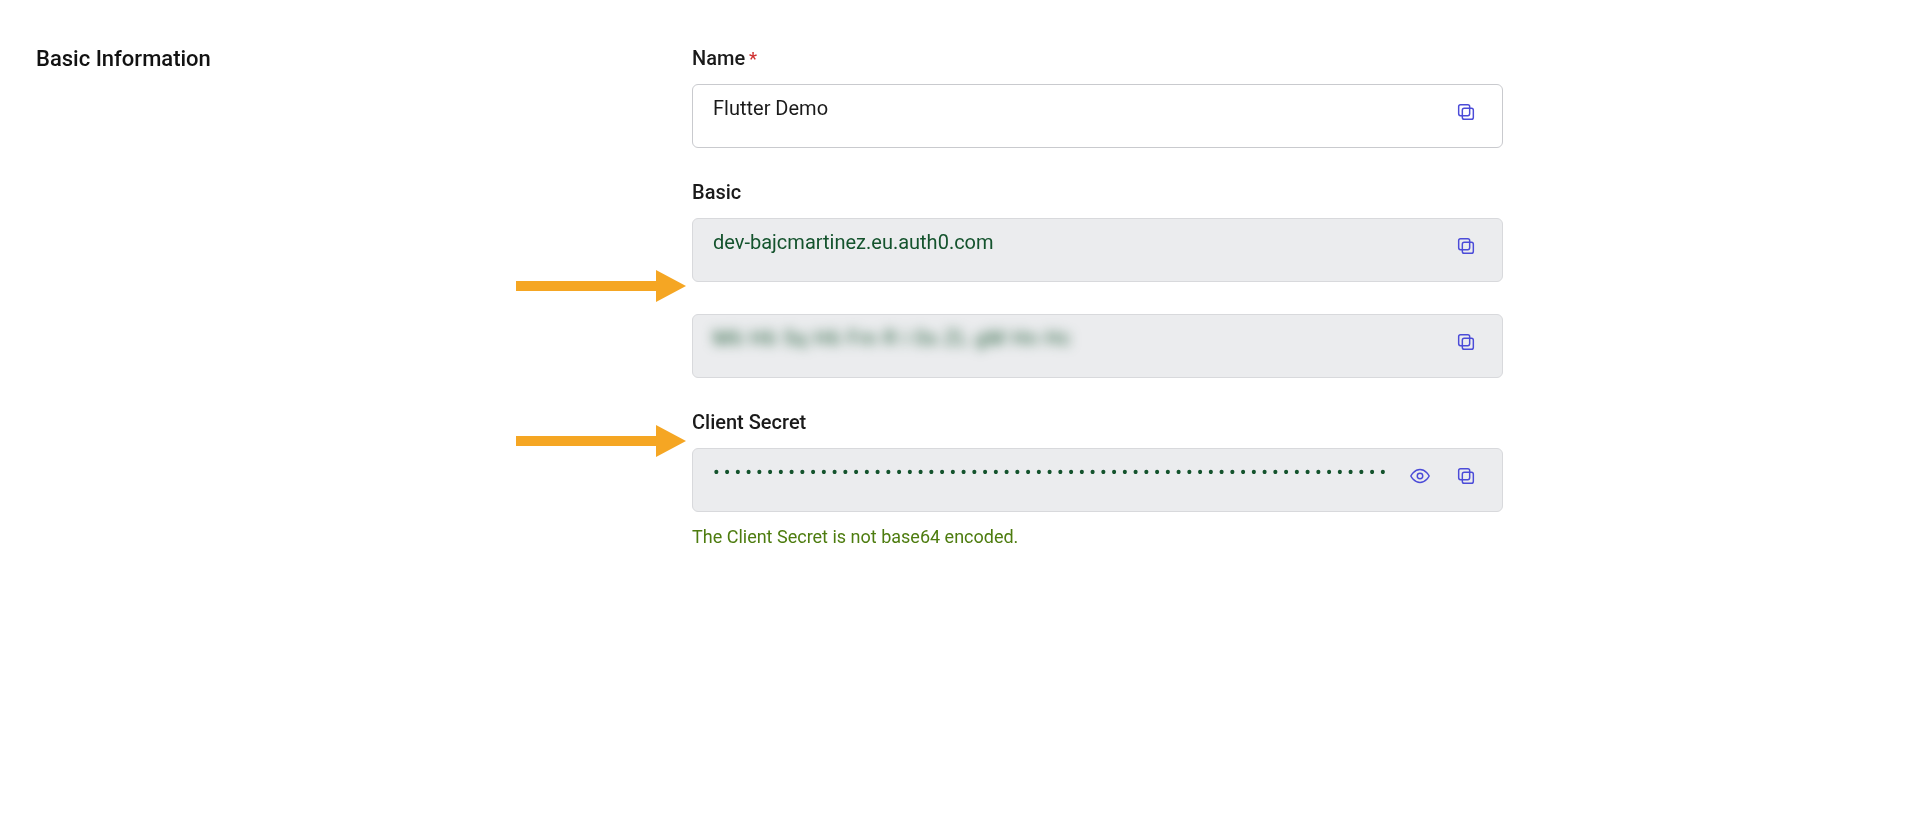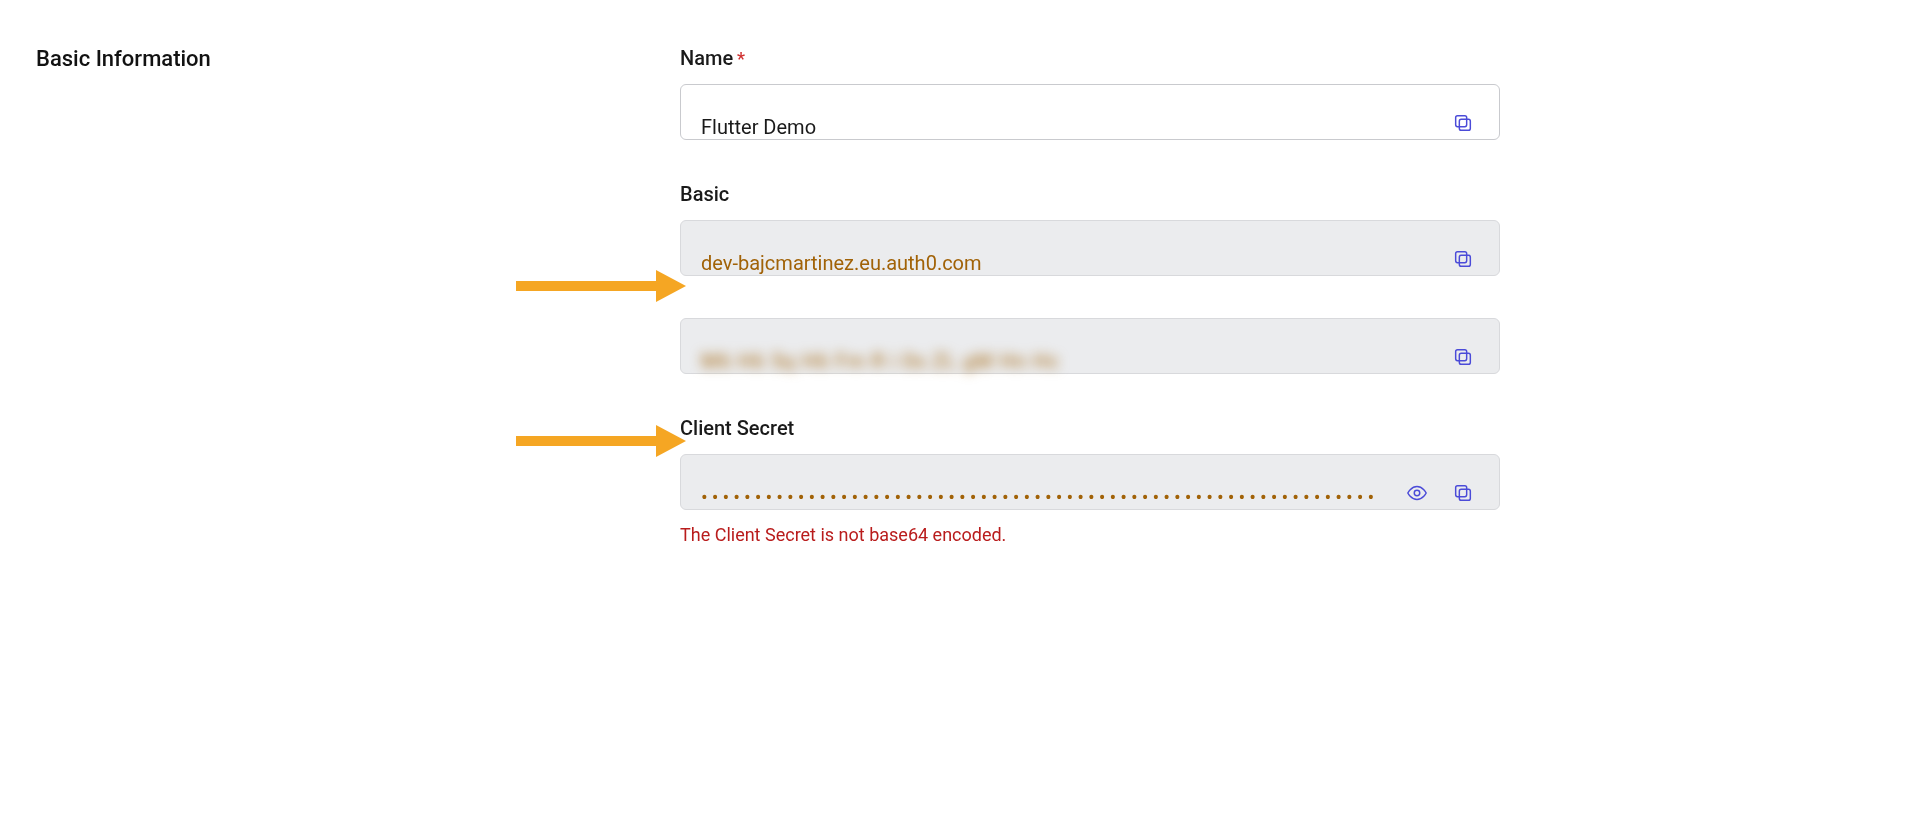--- a/index.html
+++ b/index.html
@@ -7,21 +7,21 @@
     font-family: -apple-system, BlinkMacSystemFont, "Segoe UI", Roboto, Helvetica, Arial, sans-serif;
     background: #fff;
     color: #1a1a1a;
     width: 1916px;
     height: 834px;
     position: relative;
   }
   .container {
     display: flex;
     padding: 46px 36px;
-    gap: 4px;
+    gap: 16px;
   }
   .left-col {
     width: 640px;
     flex-shrink: 0;
     position: relative;
   }
   .section-title {
     font-size: 22px;
     font-weight: 500;
     color: #121212;
@@ -33,56 +33,56 @@
     height: 40px;
     pointer-events: none;
   }
   .arrow1 { top: 220px; }
   .arrow2 { top: 375px; }
   .right-col {
     flex: 1;
     padding-right: 380px;
   }
   .field-group {
-    margin-bottom: 42px;
+    margin-bottom: 32px;
   }
   .field-label {
     font-size: 20px;
     font-weight: 500;
     color: #1a1a1a;
     margin-bottom: 14px;
     display: flex;
     align-items: center;
     gap: 4px;
   }
   .required-star { color: #d03030; font-size: 18px; }
   .input-box {
     position: relative;
     display: flex;
-    align-items: flex-end;
+    align-items: flex-start;
     border: 1px solid #c9cace;
     border-radius: 6px;
-    height: 56px;
-    padding: 0 20px;
+    height: 64px;
+    padding: 11px 20px;
     font-size: 20px;
     background: #fff;
   }
   .input-box.readonly {
     background: #ebecee;
     border-color: #d8d9dc;
     color: #6e6e73;
   }
   .input-value {
     flex: 1;
     font-size: 20px;
     color: #1a1a1a;
     white-space: nowrap;
     overflow: hidden;
   }
-  .input-box.readonly .input-value { color: #a16207; }
+  .input-box.readonly .input-value { color: #14532d; }
   .blurred {
     filter: blur(6px);
     letter-spacing: 1px;
     color:#888;
   }
   .dots {
     letter-spacing: 4px;
     color: #8a8a8f;
     font-size: 20px;
     overflow: hidden;
@@ -95,21 +95,21 @@
     align-items: center;
     justify-content: center;
     margin-left: 14px;
     cursor: pointer;
     flex-shrink:0;
   }
   .icon-btn svg { width: 22px; height: 22px; stroke: #4b4bd8; fill: none; stroke-width: 1.6; }
   .help-text {
     margin-top: 14px;
     font-size: 18px;
-    color: #b91c1c;
+    color: #4d7c0f;
   }
 </style>
 </head>
 <body>
 
 <div class="container">
   <div class="left-col">
     <h2 class="section-title">Basic Information</h2>
 
     <svg class="arrow-annotation arrow1" viewBox="0 0 170 40">

